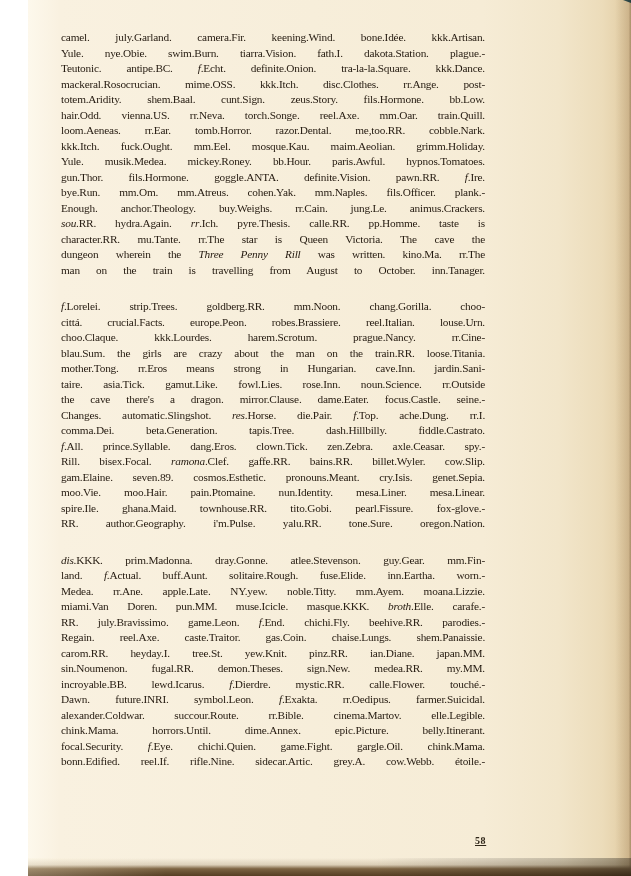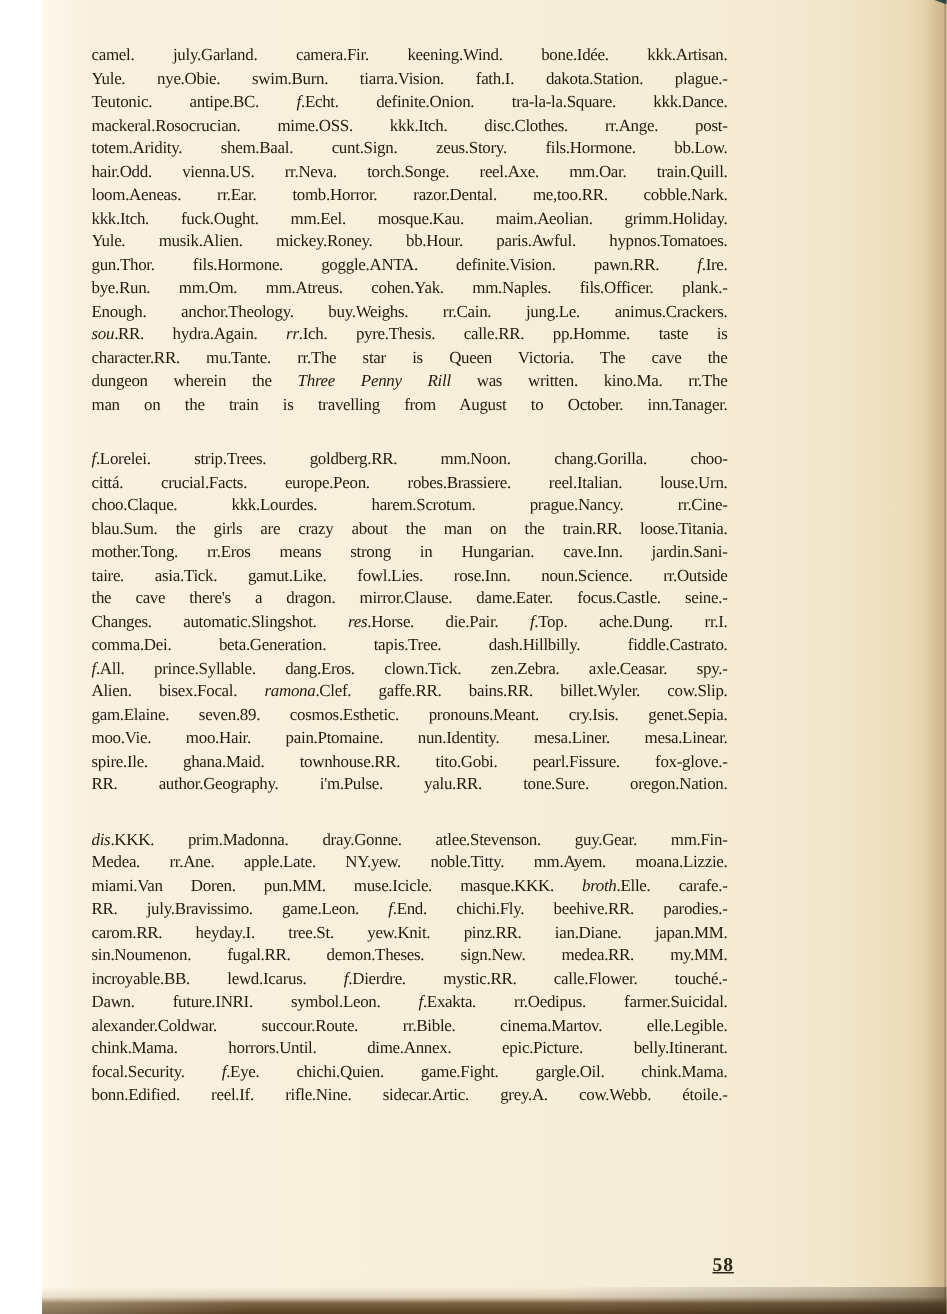--- a/index.html
+++ b/index.html
@@ -47,21 +47,21 @@
   .line{
     text-align:justify;
     text-align-last:justify;
     white-space:normal;
     height:15.5px;overflow:visible;
   }
   .line i{font-style:italic;}
 
   .page-number{
     position:absolute;left:447px;top:835px;
-    font-size:13px;letter-spacing:.6px;font-weight:bold;text-decoration:underline;
+    font-size:10px;letter-spacing:.6px;font-weight:bold;text-decoration:underline;
   }
 </style>
 </head>
 <body>
 
 <div class="page-photo" style="background-color: rgb(247, 238, 218);">
 
   <div class="edge-right"></div>
   <div class="corner-top-right"></div>
   <div class="edge-bottom"></div>
@@ -69,51 +69,53 @@
   <div class="text-block" style="color: rgb(36, 26, 16);">
     <div class="paragraph">
         <div class="line"><span>camel. july.Garland. camera.Fir. keening.Wind. bone.Idée. kkk.Artisan.</span></div>
         <div class="line"><span>Yule. nye.Obie. swim.Burn. tiarra.Vision. fath.I. dakota.Station. plague.-</span></div>
         <div class="line"><span>Teutonic. antipe.BC. </span><i>f</i><span>.Echt. definite.Onion. tra-la-la.Square. kkk.Dance.</span></div>
         <div class="line"><span>mackeral.Rosocrucian. mime.OSS. kkk.Itch. disc.Clothes. rr.Ange. post-</span></div>
         <div class="line"><span>totem.Aridity. shem.Baal. cunt.Sign. zeus.Story. fils.Hormone. bb.Low.</span></div>
         <div class="line"><span>hair.Odd. vienna.US. rr.Neva. torch.Songe. reel.Axe. mm.Oar. train.Quill.</span></div>
         <div class="line"><span>loom.Aeneas. rr.Ear. tomb.Horror. razor.Dental. me,too.RR. cobble.Nark.</span></div>
         <div class="line"><span>kkk.Itch. fuck.Ought. mm.Eel. mosque.Kau. maim.Aeolian. grimm.Holiday.</span></div>
-        <div class="line"><span>Yule. musik.Alien. mickey.Roney. bb.Hour. paris.Awful. hypnos.Tomatoes.</span></div>
+        <div class="line"><span>Yule. musik.Medea. mickey.Roney. bb.Hour. paris.Awful. hypnos.Tomatoes.</span></div>
         <div class="line"><span>gun.Thor. fils.Hormone. goggle.ANTA. definite.Vision. pawn.RR. </span><i>f</i><span>.Ire.</span></div>
         <div class="line"><span>bye.Run. mm.Om. mm.Atreus. cohen.Yak. mm.Naples. fils.Officer. plank.-</span></div>
         <div class="line"><span>Enough. anchor.Theology. buy.Weighs. rr.Cain. jung.Le. animus.Crackers.</span></div>
         <div class="line"><i>sou</i><span>.RR. hydra.Again. </span><i>rr</i><span>.Ich. pyre.Thesis. calle.RR. pp.Homme. taste is</span></div>
         <div class="line"><span>character.RR. mu.Tante. rr.The star is Queen Victoria. The cave the</span></div>
         <div class="line"><span>dungeon wherein the </span><i>Three Penny Rill</i><span> was written. kino.Ma. rr.The</span></div>
         <div class="line"><span>man on the train is travelling from August to October. inn.Tanager.</span></div>
       </div>
     <div class="paragraph">
         <div class="line"><i>f</i><span>.Lorelei. strip.Trees. goldberg.RR. mm.Noon. chang.Gorilla. choo-</span></div>
         <div class="line"><span>cittá. crucial.Facts. europe.Peon. robes.Brassiere. reel.Italian. louse.Urn.</span></div>
         <div class="line"><span>choo.Claque. kkk.Lourdes. harem.Scrotum. prague.Nancy. rr.Cine-</span></div>
         <div class="line"><span>blau.Sum. the girls are crazy about the man on the train.RR. loose.Titania.</span></div>
         <div class="line"><span>mother.Tong. rr.Eros means strong in Hungarian. cave.Inn. jardin.Sani-</span></div>
         <div class="line"><span>taire. asia.Tick. gamut.Like. fowl.Lies. rose.Inn. noun.Science. rr.Outside</span></div>
         <div class="line"><span>the cave there's a dragon. mirror.Clause. dame.Eater. focus.Castle. seine.-</span></div>
         <div class="line"><span>Changes. automatic.Slingshot. </span><i>res</i><span>.Horse. die.Pair. </span><i>f</i><span>.Top. ache.Dung. rr.I.</span></div>
         <div class="line"><span>comma.Dei. beta.Generation. tapis.Tree. dash.Hillbilly. fiddle.Castrato.</span></div>
         <div class="line"><i>f</i><span>.All. prince.Syllable. dang.Eros. clown.Tick. zen.Zebra. axle.Ceasar. spy.-</span></div>
-        <div class="line"><span>Alien. bisex.Focal. </span><i>ramona</i><span>.Clef. gaffe.RR. bains.RR. billet.Wyler. cow.Slip.</span></div>
+        <div class="line"><span>Rill. bisex.Focal. </span><i>ramona</i><span>.Clef. gaffe.RR. bains.RR. billet.Wyler. cow.Slip.</span></div>
         <div class="line"><span>gam.Elaine. seven.89. cosmos.Esthetic. pronouns.Meant. cry.Isis. genet.Sepia.</span></div>
         <div class="line"><span>moo.Vie. moo.Hair. pain.Ptomaine. nun.Identity. mesa.Liner. mesa.Linear.</span></div>
         <div class="line"><span>spire.Ile. ghana.Maid. townhouse.RR. tito.Gobi. pearl.Fissure. fox-glove.-</span></div>
         <div class="line"><span>RR. author.Geography. i'm.Pulse. yalu.RR. tone.Sure. oregon.Nation.</span></div>
       </div>
     <div class="paragraph">
         <div class="line"><i>dis</i><span>.KKK. prim.Madonna. dray.Gonne. atlee.Stevenson. guy.Gear. mm.Fin-</span></div>
+        <div class="line"><span>land. </span><i>f</i><span>.Actual. buff.Aunt. solitaire.Rough. fuse.Elide. inn.Eartha. worn.-</span></div>
         <div class="line"><span>Medea. rr.Ane. apple.Late. NY.yew. noble.Titty. mm.Ayem. moana.Lizzie.</span></div>
         <div class="line"><span>miami.Van Doren. pun.MM. muse.Icicle. masque.KKK. </span><i>broth</i><span>.Elle. carafe.-</span></div>
         <div class="line"><span>RR. july.Bravissimo. game.Leon. </span><i>f</i><span>.End. chichi.Fly. beehive.RR. parodies.-</span></div>
+        <div class="line"><span>Regain. reel.Axe. caste.Traitor. gas.Coin. chaise.Lungs. shem.Panaissie.</span></div>
         <div class="line"><span>carom.RR. heyday.I. tree.St. yew.Knit. pinz.RR. ian.Diane. japan.MM.</span></div>
         <div class="line"><span>sin.Noumenon. fugal.RR. demon.Theses. sign.New. medea.RR. my.MM.</span></div>
         <div class="line"><span>incroyable.BB. lewd.Icarus. </span><i>f</i><span>.Dierdre. mystic.RR. calle.Flower. touché.-</span></div>
         <div class="line"><span>Dawn. future.INRI. symbol.Leon. </span><i>f</i><span>.Exakta. rr.Oedipus. farmer.Suicidal.</span></div>
         <div class="line"><span>alexander.Coldwar. succour.Route. rr.Bible. cinema.Martov. elle.Legible.</span></div>
         <div class="line"><span>chink.Mama. horrors.Until. dime.Annex. epic.Picture. belly.Itinerant.</span></div>
         <div class="line"><span>focal.Security. </span><i>f</i><span>.Eye. chichi.Quien. game.Fight. gargle.Oil. chink.Mama.</span></div>
         <div class="line"><span>bonn.Edified. reel.If. rifle.Nine. sidecar.Artic. grey.A. cow.Webb. étoile.-</span></div>
       </div>
   </div>

